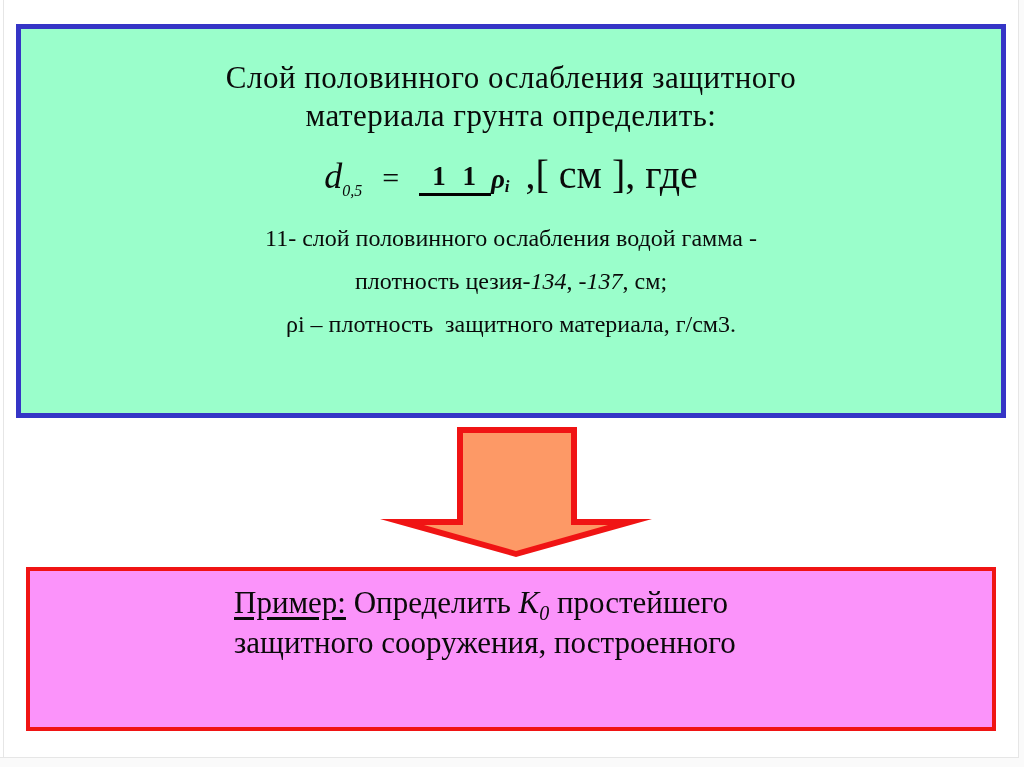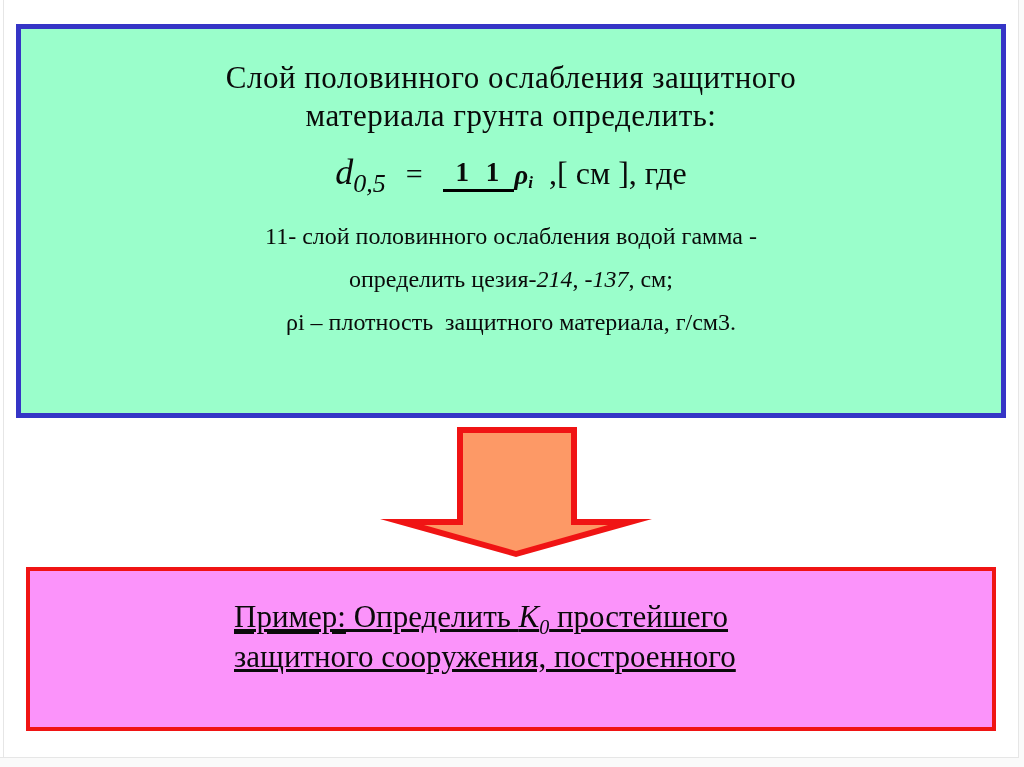--- a/index.html
+++ b/index.html
@@ -44,64 +44,63 @@
     letter-spacing:0.5px;
   }
   .formula{
     margin-top:16px;
     display:flex;
     justify-content:center;
     align-items:baseline;
     font-size:32px;
   }
   .f-var{font-style:italic;font-size:36px;}
-  .f-var sub{font-size:26px;line-height:1;vertical-align:-8px;letter-spacing:0;}
+  .f-var sub{font-size:16px;line-height:1;vertical-align:-8px;letter-spacing:0;}
   .f-eq{margin:0 20px;font-size:30px;}
   .frac{
     display:inline-flex;
     align-items:center;
     transform:translateY(-3px);
   }
   .num{
     font-weight:bold;
     font-size:27px;
     line-height:30px;
     letter-spacing:5px;
     padding:0 10px 2px 13px;
     border-bottom:3px solid #000;
     white-space:pre;
   }
   .den{font-weight:bold;font-style:italic;font-size:27px;line-height:32px;}
   .den sub{font-size:17px;line-height:1;vertical-align:-4px;}
-  .f-tail{margin-left:16px;font-size:32px;white-space:pre;}
+  .f-tail{margin-left:16px;font-size:40px;white-space:pre;}
   .explain{
     margin-top:18px;
     text-align:center;
     font-size:24px;
     line-height:43px;
   }
   .pre{white-space:pre-wrap;}
 
   
   .arrow{position:absolute;left:380px;top:427px;width:272px;height:131px;}
   .arrow-outer{fill:var(--arrow_stroke);}
   .arrow-inner{fill:var(--arrow_fill);}
 
   
   .box-bottom{
     position:absolute;left:26px;top:567px;width:970px;height:164px;
     background:var(--box2_fill);
     border:4px solid var(--box2_border);
   }
   .example-text{
-    padding:26px 0 0 204px;
+    padding:12px 0 0 204px;
     font-size:31px;
     line-height:39px;
     text-align:left;
-    text-decoration:underline;
   }
   .u{text-decoration:underline;text-underline-offset:4px;}
   .kvar{font-style:italic;}
   .l1 sub{font-size:20px;font-style:italic;line-height:1;vertical-align:-7px;}
 </style>
 </head>
 <body>
 
 <div class="slide">
 
@@ -122,21 +121,21 @@
       <span class="f-eq">=</span>
       <span class="frac">
         <span class="num">1 1</span>
         <span class="den"><span>ρ</span><sub>i</sub></span>
       </span>
       <span class="f-tail pre">,[ см ], где</span>
     </div>
 
     <div class="explain">
       <div>11- слой половинного ослабления водой гамма -</div>
-      <div><span class="pre">определить цезия-</span><i>214</i><span class="pre">, -</span><i>137</i><span class="pre">, см;</span></div>
+      <div><span class="pre">плотность цезия-</span><i>134</i><span class="pre">, -</span><i>137</i><span class="pre">, см;</span></div>
       <div class="pre">ρi – плотность  защитного материала, г/см3.</div>
     </div>
   </section>
 
   <svg class="arrow" viewBox="0 0 272 131" xmlns="http://www.w3.org/2000/svg" aria-hidden="true">
     <polygon class="arrow-outer" points="77,0 197,0 197,92 272,92 136,130 0,92 77,92"></polygon>
     <polygon class="arrow-inner" points="83,6 191,6 191,98 228,98 136,124 44,98 83,98"></polygon>
   </svg>
 
   <section class="box-bottom">

